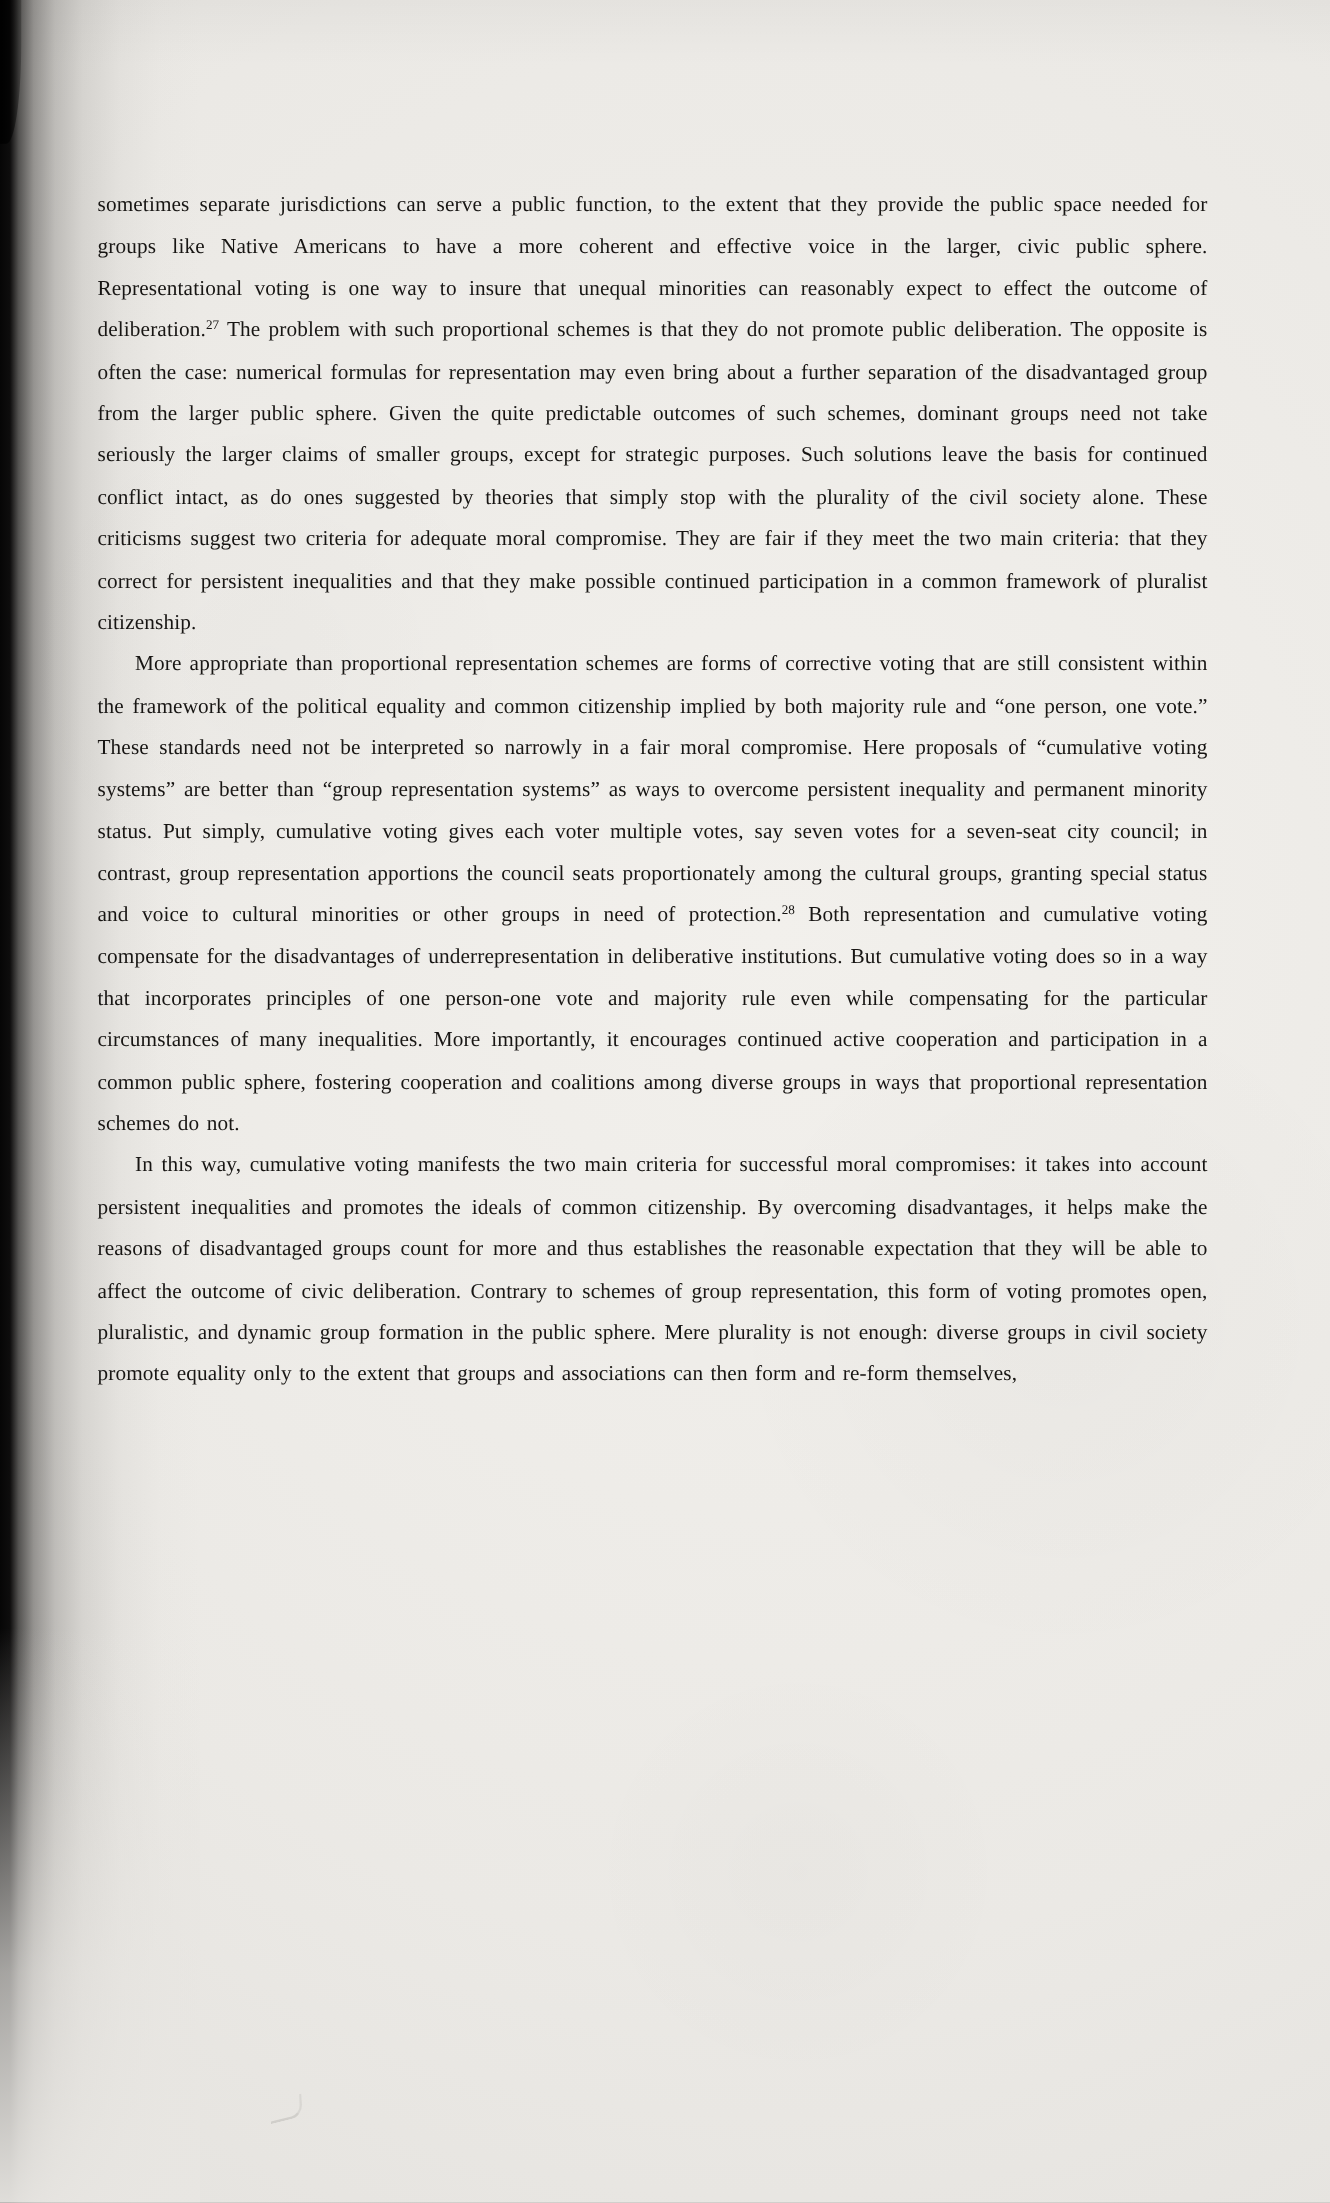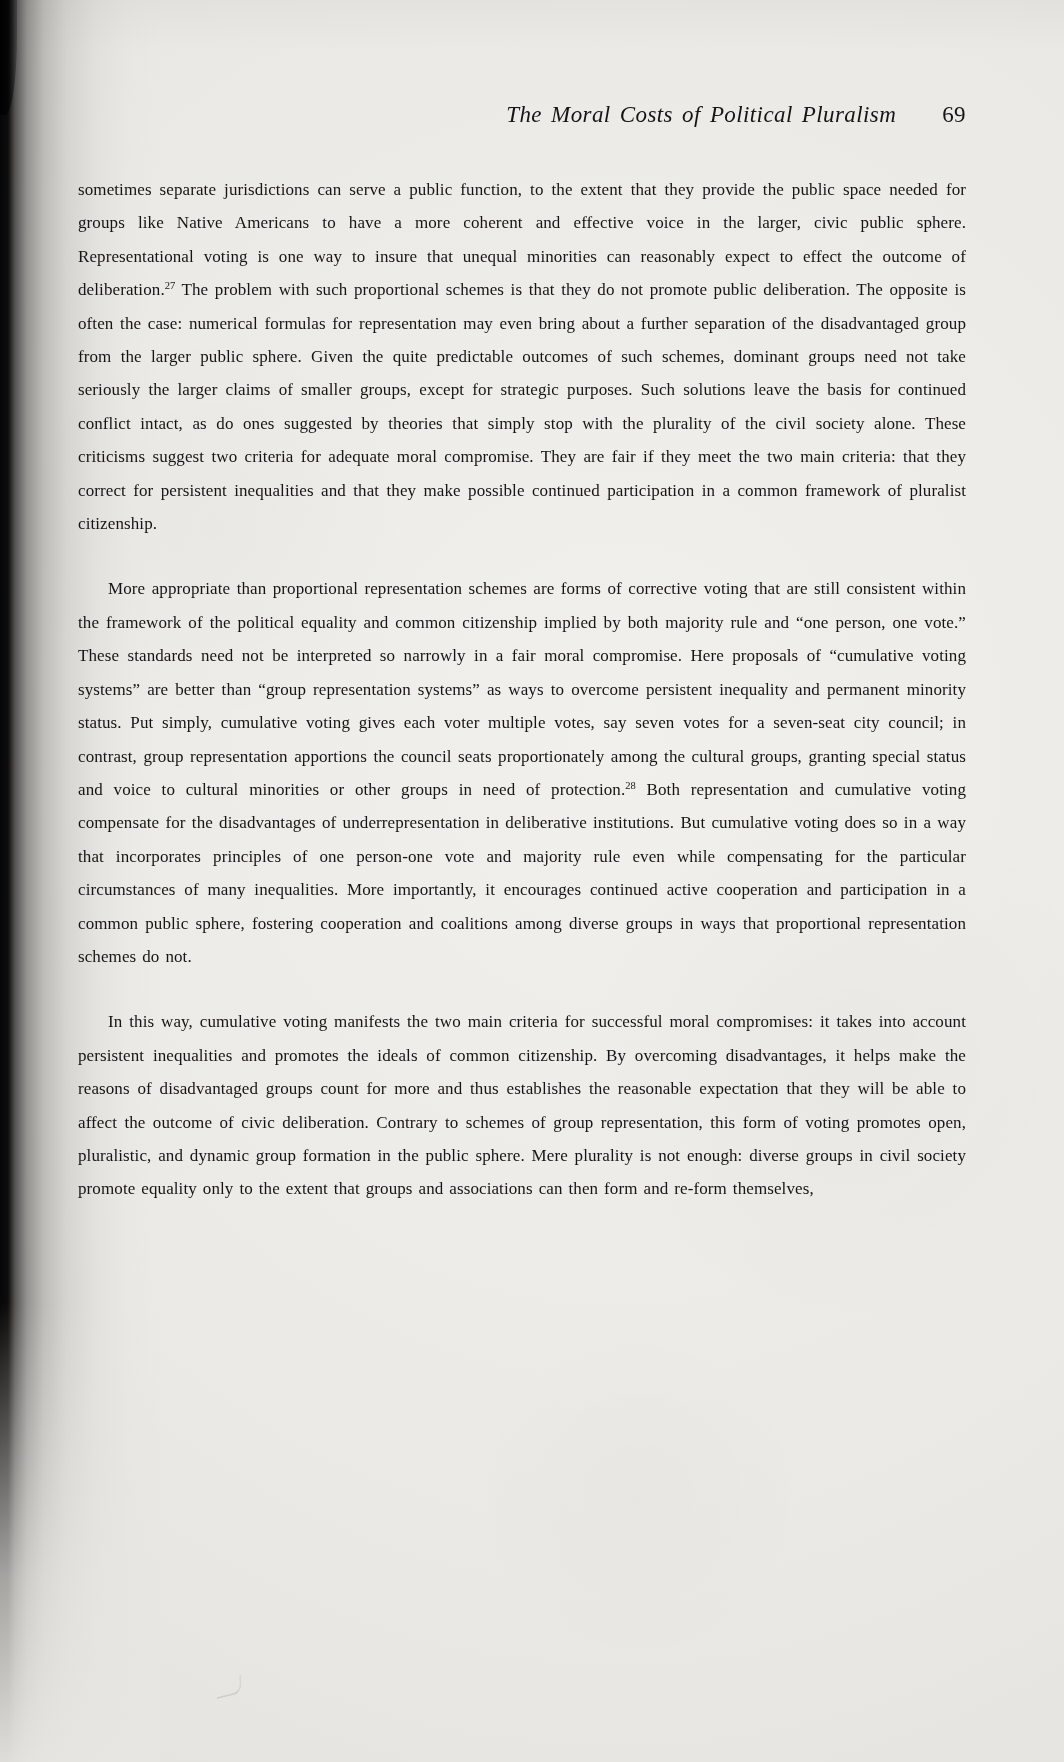--- a/index.html
+++ b/index.html
@@ -98,21 +98,20 @@
     line-height: 33.4px;
     text-align: justify;
     word-spacing: 1.6px;
     letter-spacing: 0.1px;
   }
   .body-text p {
     margin: 0;
   }
   .body-text p.indent {
     text-indent: 30px;
-    margin-top: 32px;
   }
   sup.fnref {
     font-size: 0.62em;
     line-height: 0;
     vertical-align: baseline;
     position: relative;
     top: -0.55em;
     letter-spacing: 0;
   }
   
@@ -133,24 +132,20 @@
 
 <div class="page">
 
   <div class="scan-texture"></div>
   <div class="binding"></div>
   <div class="binding-fade"></div>
   <div class="corner-notch"></div>
 
   <div class="content">
 
-    <div class="running-head">
-      <span class="title">The Moral Costs of Political Pluralism</span>
-      <span class="pagenum">69</span>
-    </div>
 
     <div class="body-text">
 
       <p><span>sometimes separate jurisdictions can serve a public function, to the extent that they provide the public space needed for groups like Native Americans to have a more coherent and effective voice in the larger, civic public sphere. Representational voting is one way to insure that unequal minorities can reasonably expect to effect the outcome of deliberation.</span><sup class="fnref">27</sup><span> The problem with such proportional schemes is that they do not promote public deliberation. The opposite is often the case: numerical formulas for representation may even bring about a further separation of the disadvantaged group from the larger public sphere. Given the quite predictable outcomes of such schemes, dominant groups need not take seriously the larger claims of smaller groups, except for strategic purposes. Such solutions leave the basis for continued conflict intact, as do ones suggested by theories that simply stop with the plurality of the civil society alone. These criticisms suggest two criteria for adequate moral compromise. They are fair if they meet the two main criteria: that they correct for persistent inequalities and that they make possible continued participation in a common framework of pluralist citizenship.</span></p>
 
       <p class="indent"><span>More appropriate than proportional representation schemes are forms of corrective voting that are still consistent within the framework of the political equality and common citizenship implied by both majority rule and “one person, one vote.” These standards need not be interpreted so narrowly in a fair moral compromise. Here proposals of “cumulative voting systems” are better than “group representation systems” as ways to overcome persistent inequality and permanent minority status. Put simply, cumulative voting gives each voter multiple votes, say seven votes for a seven-seat city council; in contrast, group representation apportions the council seats proportionately among the cultural groups, granting special status and voice to cultural minorities or other groups in need of protection.</span><sup class="fnref">28</sup><span> Both representation and cumulative voting compensate for the disadvantages of underrepresentation in deliberative institutions. But cumulative voting does so in a way that incorporates principles of one person-one vote and majority rule even while compensating for the particular circumstances of many inequalities. More importantly, it encourages continued active cooperation and participation in a common public sphere, fostering cooperation and coalitions among diverse groups in ways that proportional representation schemes do not.</span></p>
 
       <p class="indent"><span>In this way, cumulative voting manifests the two main criteria for successful moral compromises: it takes into account persistent inequalities and promotes the ideals of common citizenship. By overcoming disadvantages, it helps make the reasons of disadvantaged groups count for more and thus establishes the reasonable expectation that they will be able to affect the outcome of civic deliberation. Contrary to schemes of group representation, this form of voting promotes open, pluralistic, and dynamic group formation in the public sphere. Mere plurality is not enough: diverse groups in civil society promote equality only to the extent that groups and associations can then form and re-form themselves,</span></p>
 
     </div>

